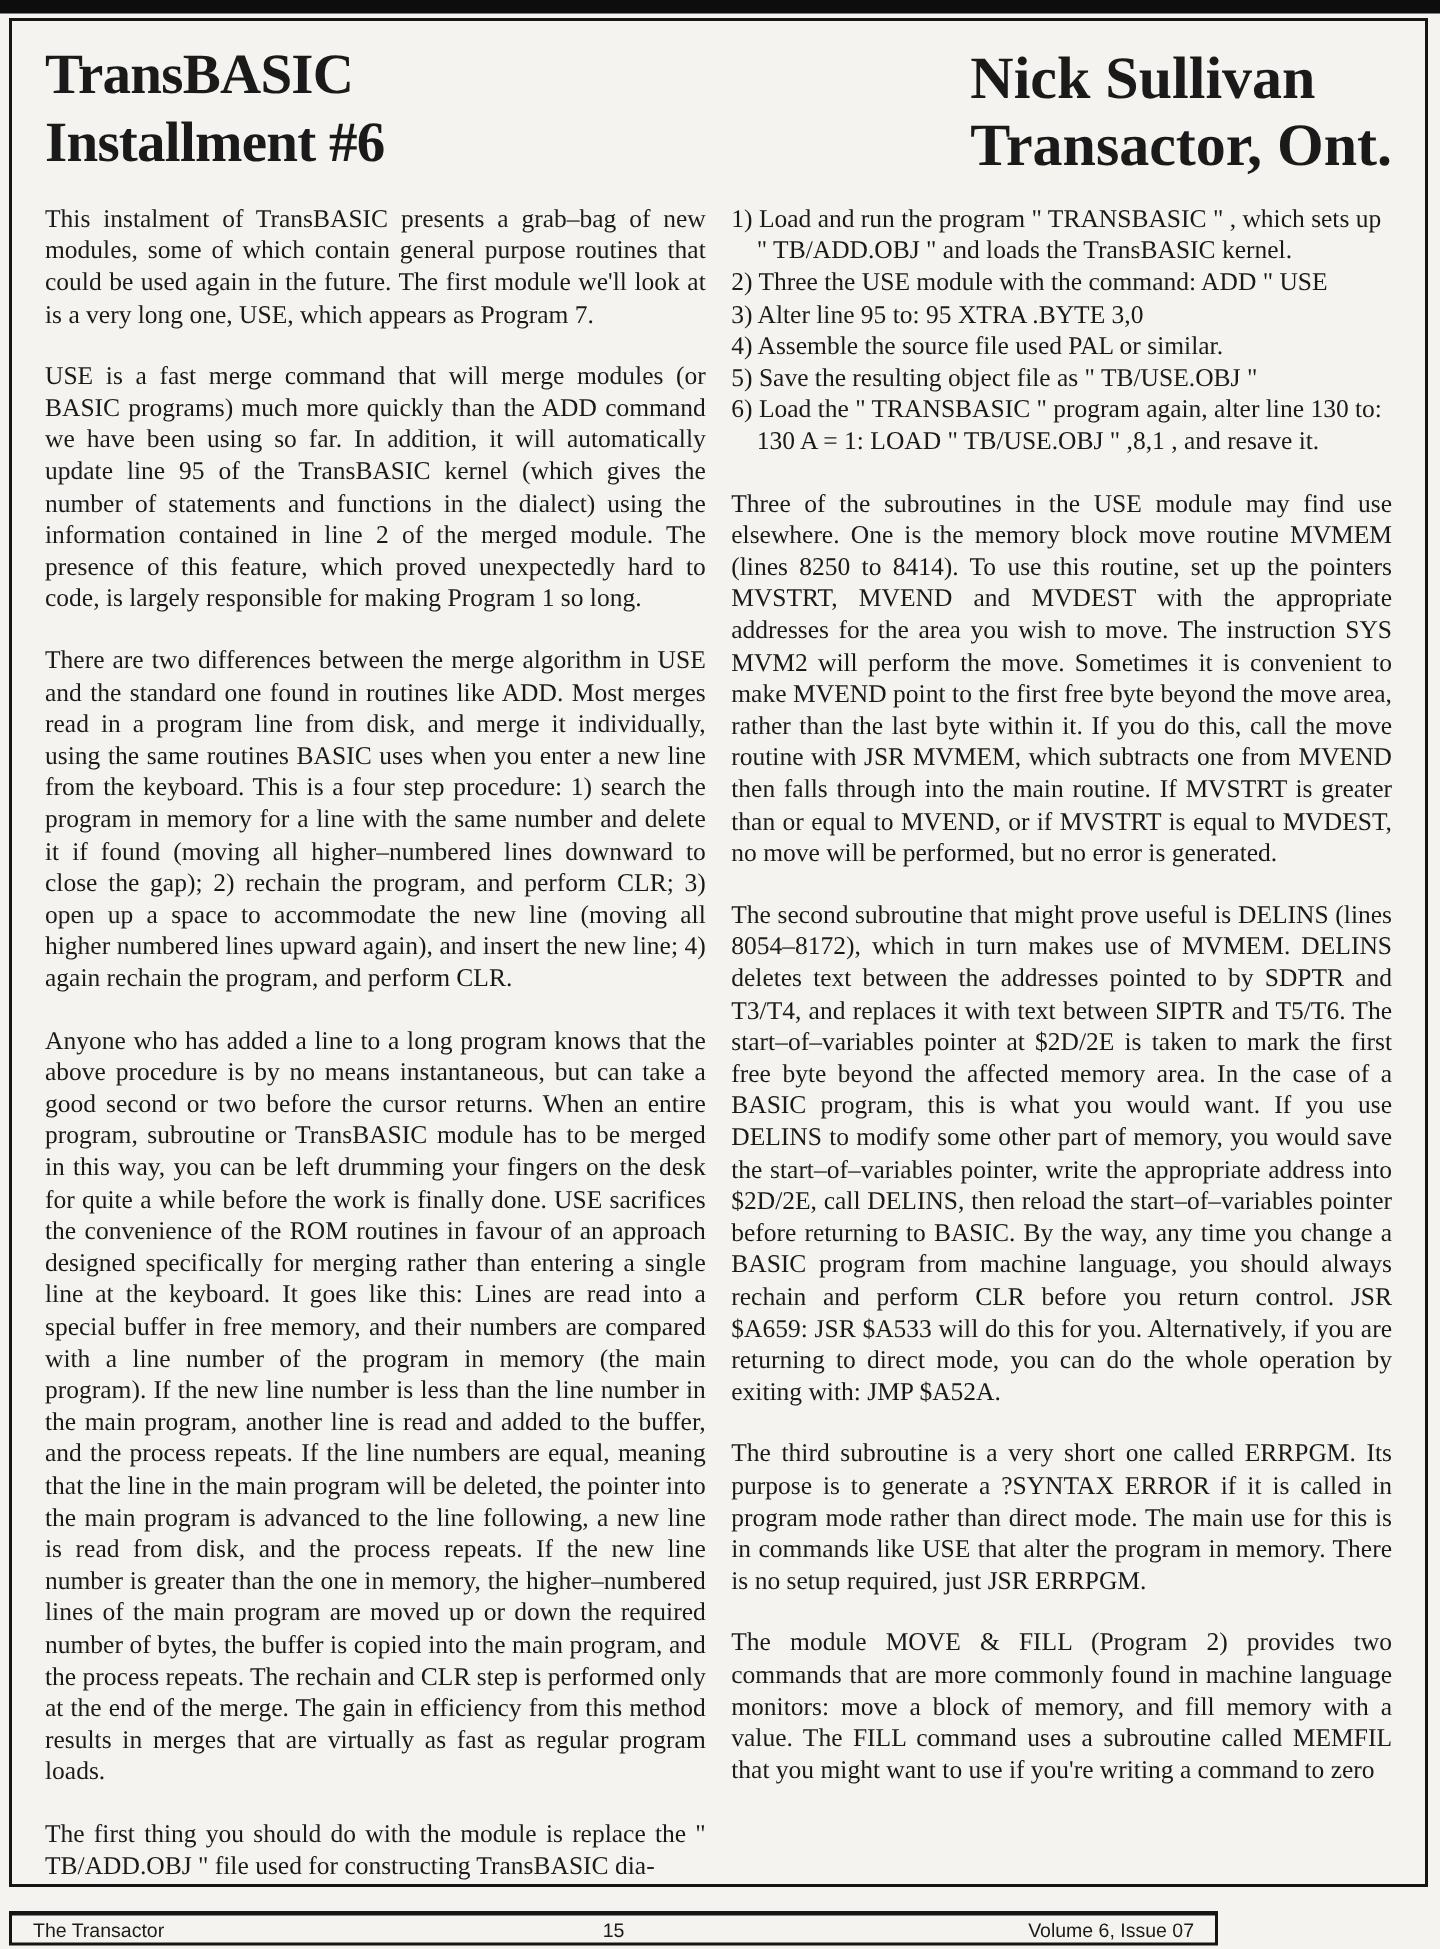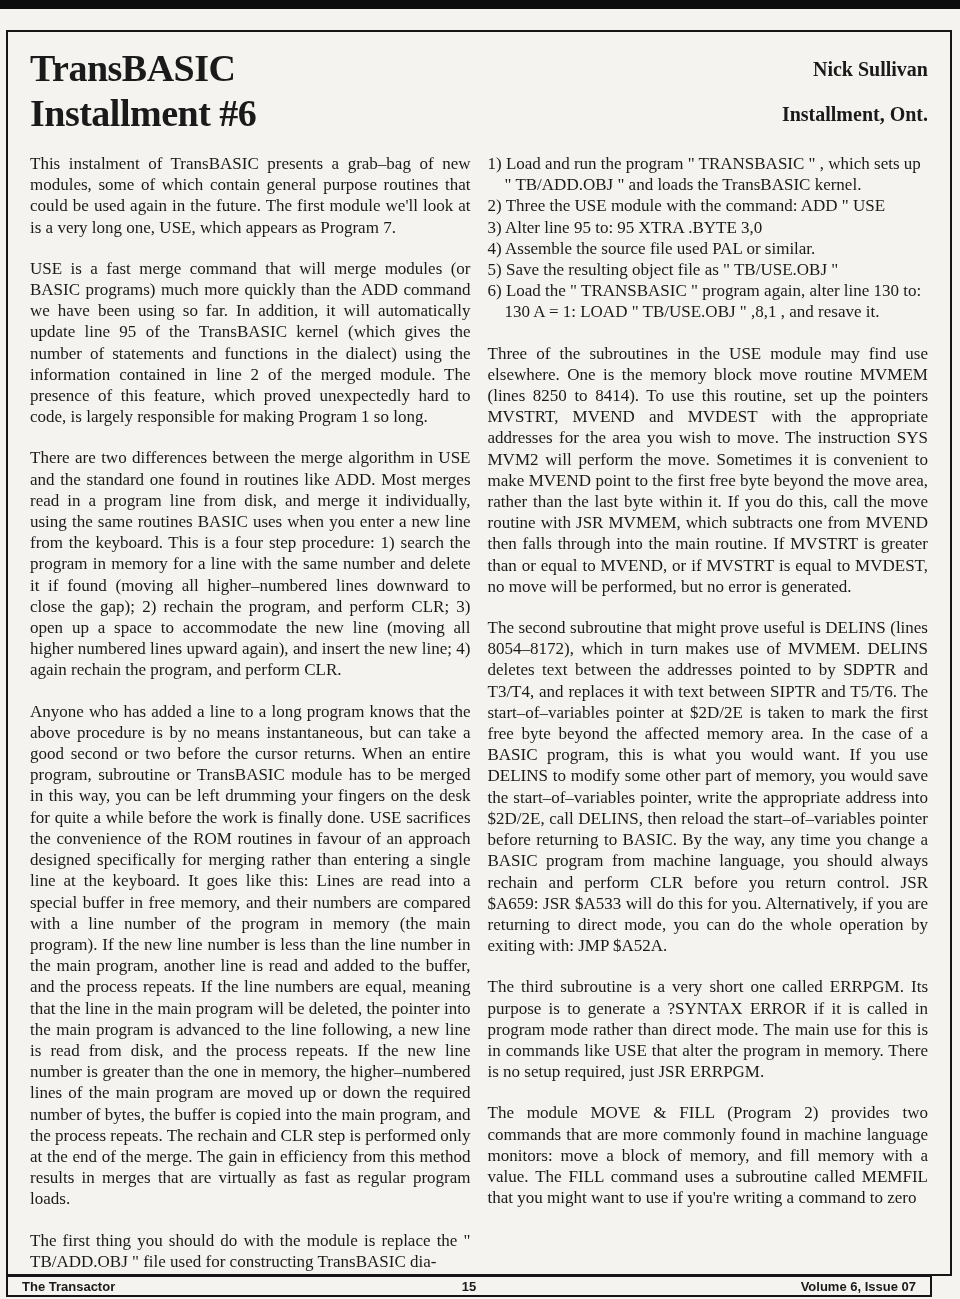--- a/index.html
+++ b/index.html
@@ -14,36 +14,36 @@
     position: relative;
   }
   .topbar {
     position: absolute;
     top: 0; left: 0;
     width: 960px; height: 9px;
     background: #0d0d0d;
   }
   .page-box {
     position: absolute;
-    left: 6px; top: 30px;
+    left: 6px; top: 12px;
     width: 946px; height: 1246px;
     border: 2px solid #151515;
     box-sizing: border-box;
     padding: 14px 22px 0 22px;
     overflow: hidden;
     background: transparent;
   }
   .masthead {
     display: flex;
     justify-content: space-between;
     align-items: flex-start;
   }
   .title { margin: 0; font-size: 38px; line-height: 45px; font-weight: 700; letter-spacing: -0.5px; }
   .title .t-line { display: block; }
-  .author { font-size: 20px; line-height: 45px; font-weight: 700; text-align: right; padding-top: 1px; }
+  .author { font-size: 40px; line-height: 45px; font-weight: 700; padding-top: 1px; }
   .author .a-line { display: block; }
   .columns {
     display: flex;
     gap: 17px;
     margin-top: 16px;
   }
   .col {
     flex: 1 1 0;
     font-size: 17px;
     line-height: 21.2px;
@@ -53,28 +53,28 @@
   .para:last-child { margin-bottom: 0; }
   .steps { margin: 0 0 20px 0; text-align: left; }
   .step {
     padding-left: 17px;
     text-indent: -17px;
   }
   .step-num { display: inline; }
   .footer {
     position: absolute;
     left: 6px; top: 1274px;
-    width: 926px; height: 23px;
+    width: 806px; height: 23px;
     border: 2px solid #151515;
     border-top-width: 3px;
     box-sizing: border-box;
     display: flex;
     align-items: center;
     font-family: "Liberation Sans", sans-serif;
-    font-weight: 700;
+    font-weight: 400;
     font-size: 13px;
     padding: 0 14px;
   }
   .f-left  { flex: 1; text-align: left; }
   .f-center{ flex: 1; text-align: center; }
   .f-right { flex: 1; text-align: right; }
 </style>
 </head>
 <body>
 
@@ -82,21 +82,21 @@
 
 <div class="page-box">
 
   <header class="masthead">
     <h1 class="title">
       <span class="t-line">TransBASIC</span>
       <span class="t-line">Installment #6</span>
     </h1>
     <div class="author">
       <span class="a-line">Nick Sullivan</span>
-      <span class="a-line">Installment, Ont.</span>
+      <span class="a-line">Transactor, Ont.</span>
     </div>
   </header>
 
   <div class="columns">
 
     <div class="col">
       <p class="para">This instalment of TransBASIC presents a grab–bag of new modules, some of which contain general purpose routines that could be used again in the future. The first module we'll look at is a very long one, USE, which appears as Program 7.</p>
       <p class="para">USE is a fast merge command that will merge modules (or BASIC programs) much more quickly than the ADD command we have been using so far. In addition, it will automatically update line 95 of the TransBASIC kernel (which gives the number of statements and functions in the dialect) using the information contained in line 2 of the merged module. The presence of this feature, which proved unexpectedly hard to code, is largely responsible for making Program 1 so long.</p>
       <p class="para">There are two differences between the merge algorithm in USE and the standard one found in routines like ADD. Most merges read in a program line from disk, and merge it individually, using the same routines BASIC uses when you enter a new line from the keyboard. This is a four step procedure: 1) search the program in memory for a line with the same number and delete it if found (moving all higher–numbered lines downward to close the gap); 2) rechain the program, and perform CLR; 3) open up a space to accommodate the new line (moving all higher numbered lines upward again), and insert the new line; 4) again rechain the program, and perform CLR.</p>
       <p class="para">Anyone who has added a line to a long program knows that the above procedure is by no means instantaneous, but can take a good second or two before the cursor returns. When an entire program, subroutine or TransBASIC module has to be merged in this way, you can be left drumming your fingers on the desk for quite a while before the work is finally done. USE sacrifices the convenience of the ROM routines in favour of an approach designed specifically for merging rather than entering a single line at the keyboard. It goes like this: Lines are read into a special buffer in free memory, and their numbers are compared with a line number of the program in memory (the main program). If the new line number is less than the line number in the main program, another line is read and added to the buffer, and the process repeats. If the line numbers are equal, meaning that the line in the main program will be deleted, the pointer into the main program is advanced to the line following, a new line is read from disk, and the process repeats. If the new line number is greater than the one in memory, the higher–numbered lines of the main program are moved up or down the required number of bytes, the buffer is copied into the main program, and the process repeats. The rechain and CLR step is performed only at the end of the merge. The gain in efficiency from this method results in merges that are virtually as fast as regular program loads.</p>

